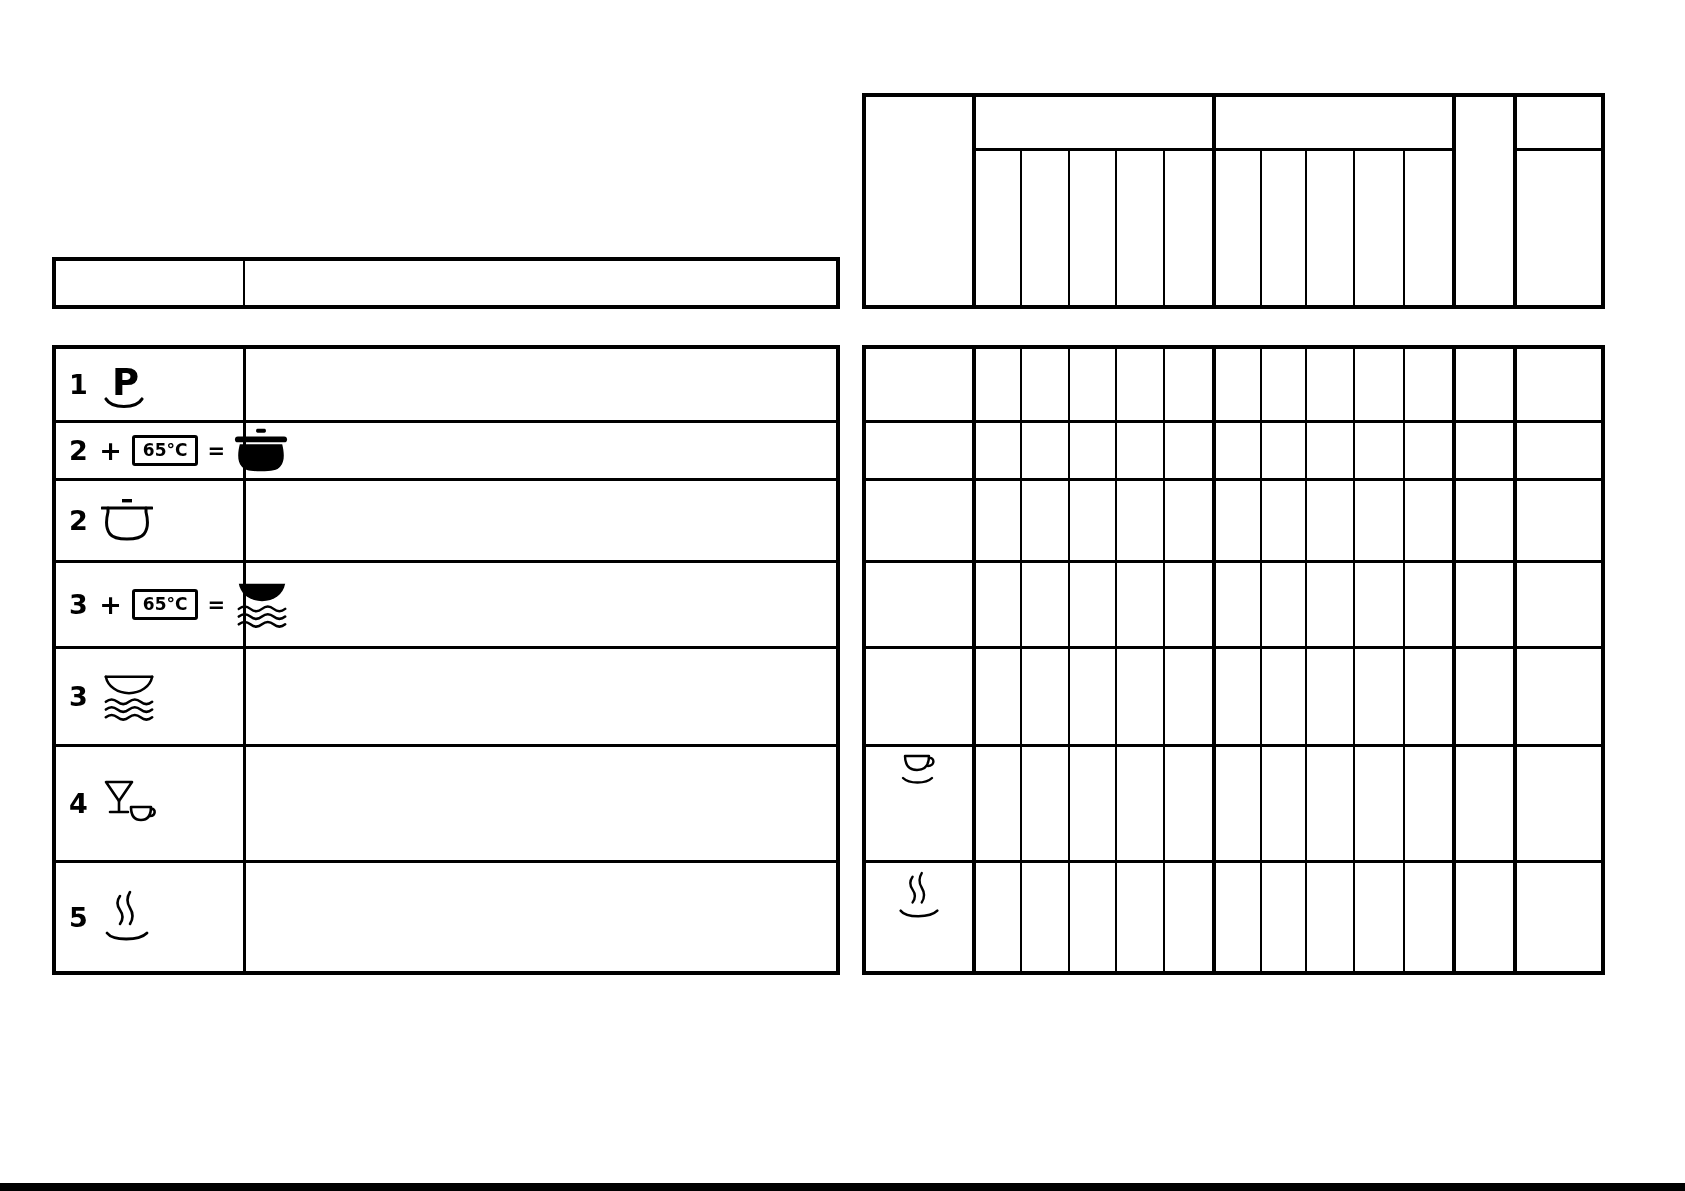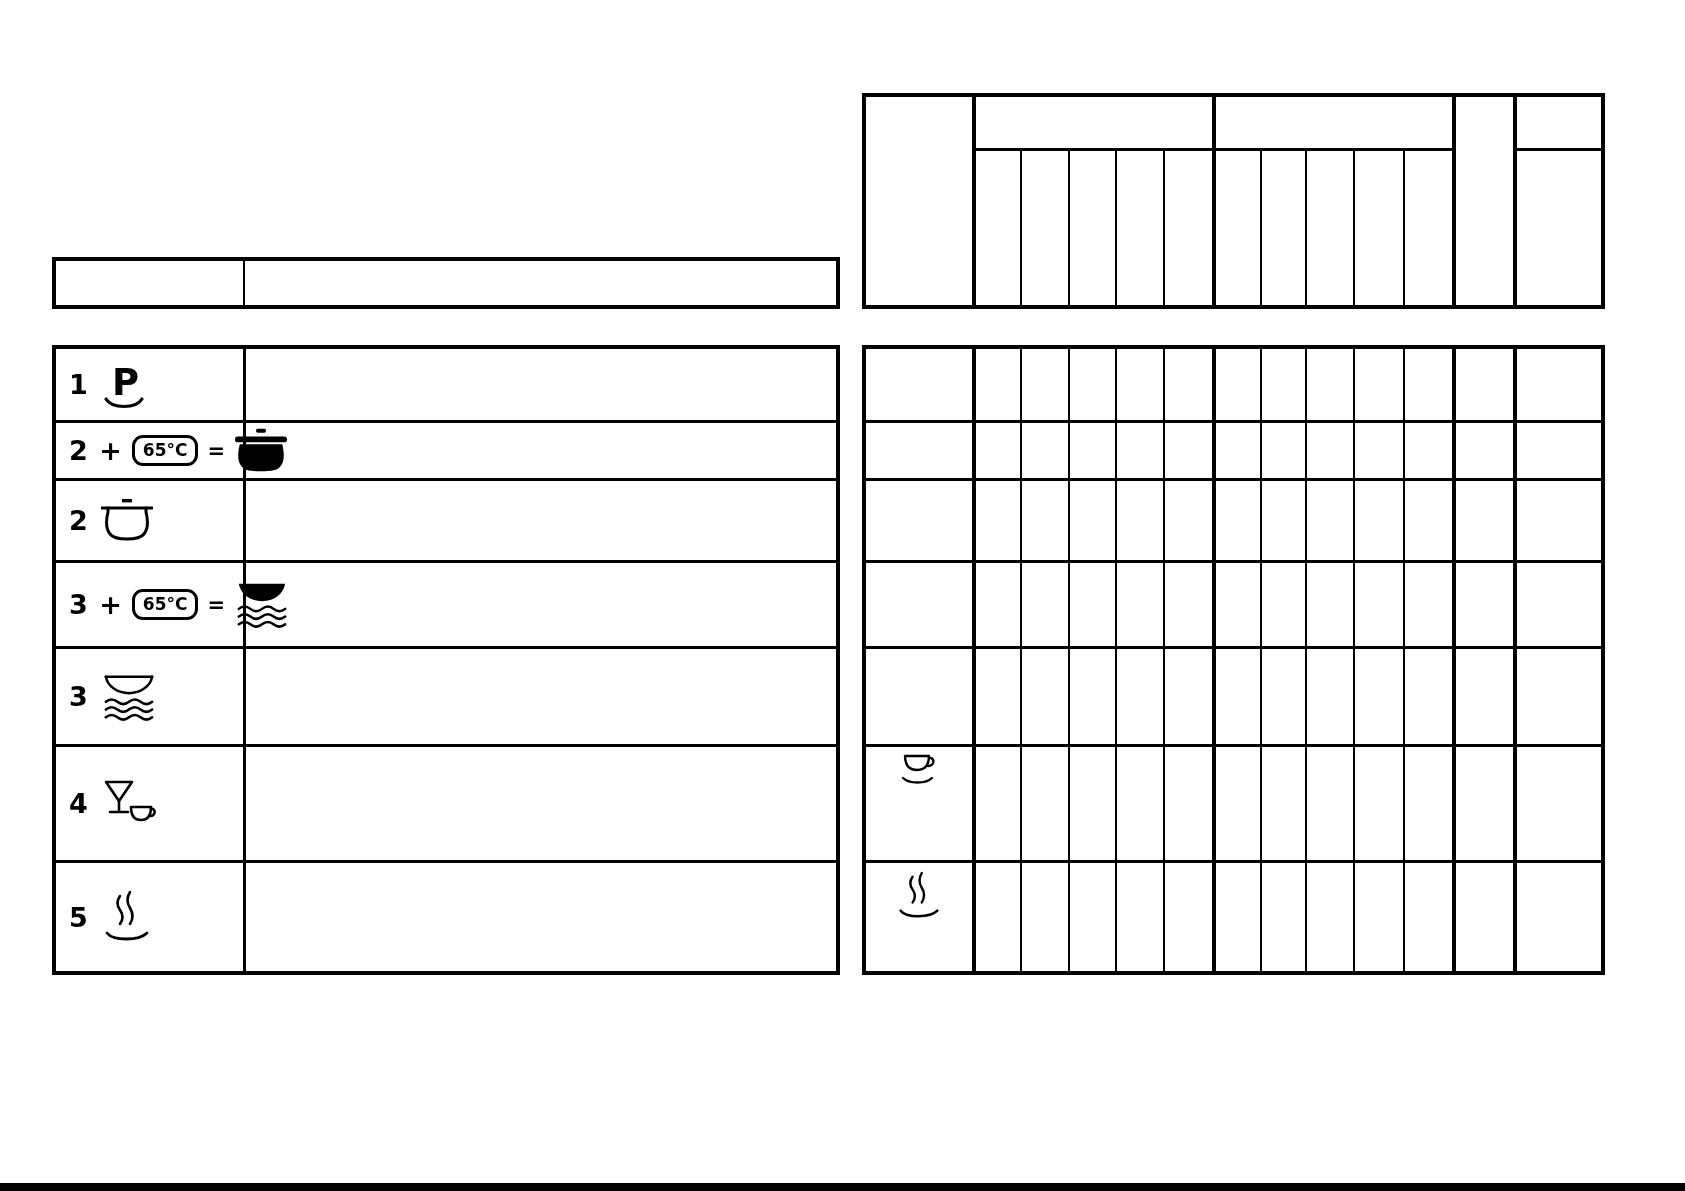--- a/index.html
+++ b/index.html
@@ -5,21 +5,21 @@
   html,body{margin:0;padding:0;background:#fff;}
   .page{position:relative;width:1685px;height:1191px;background:#fff;
         font-family:"DejaVu Sans",sans-serif;color:#000;overflow:hidden;}
   .tbl{position:absolute;border:4px solid #000;box-sizing:border-box;background:#fff;}
   .ln{position:absolute;background:#000;}
   .v{top:0;bottom:0;}
   .h{left:0;right:0;}
   .cell{position:absolute;display:flex;align-items:center;}
   .prog-cell{justify-content:center;align-items:flex-start;}
   .num{font-weight:bold;font-size:27px;letter-spacing:1px;white-space:pre;}
-  .badge{font-weight:bold;font-size:17px;border:3px solid #000;border-radius:11px;
+  .badge{font-weight:bold;font-size:17px;border:3px solid #000;border-radius:3px;
          padding:3px 8px;line-height:1.1;display:inline-block;}
   .eq{font-weight:bold;font-size:21px;}
   .icon{flex:0 0 auto;}
   .bottom-rule{position:absolute;left:0;top:1183px;width:1685px;height:8px;background:#000;}
 </style>
 </head>
 <body>
 
 <div class="page">
 

